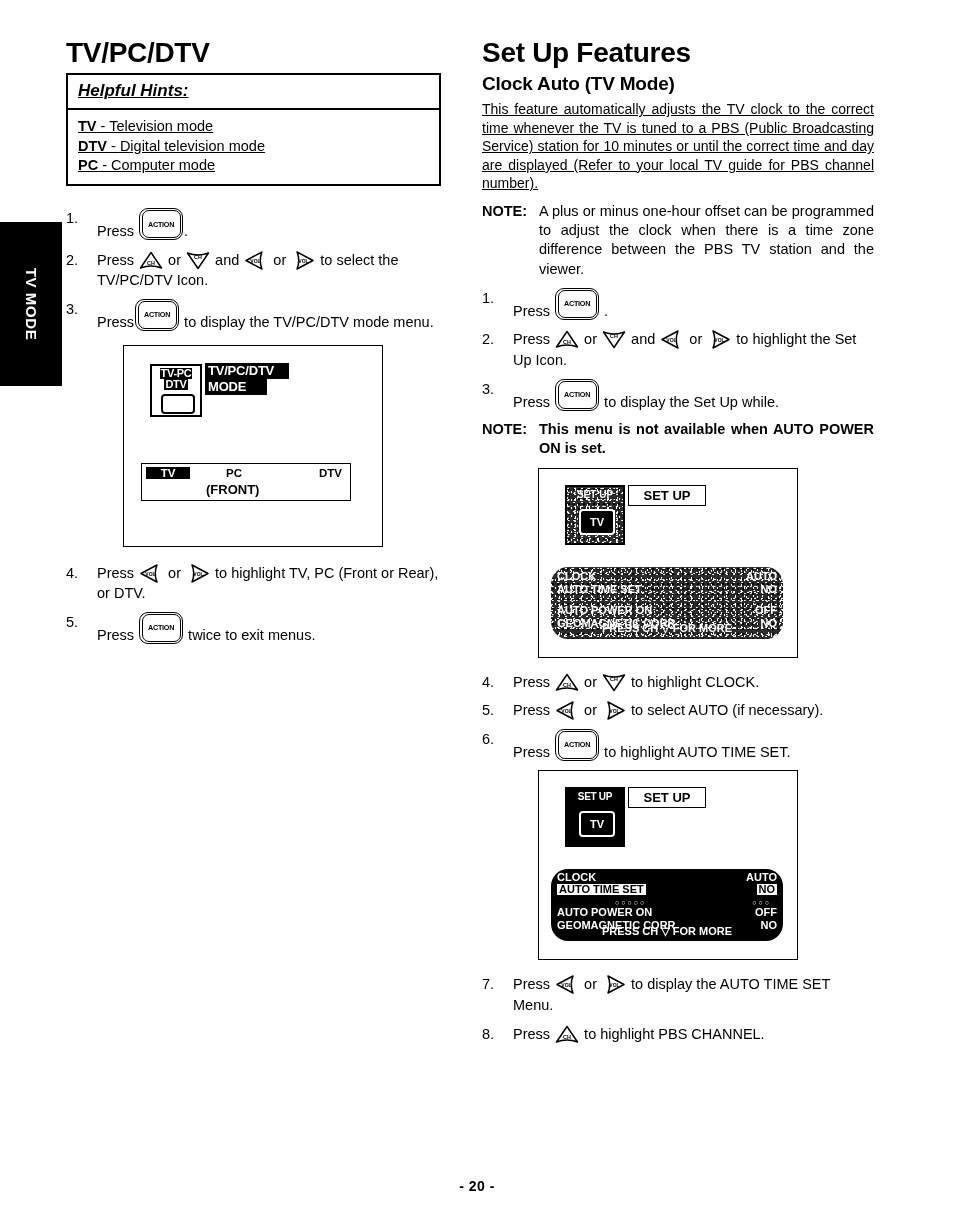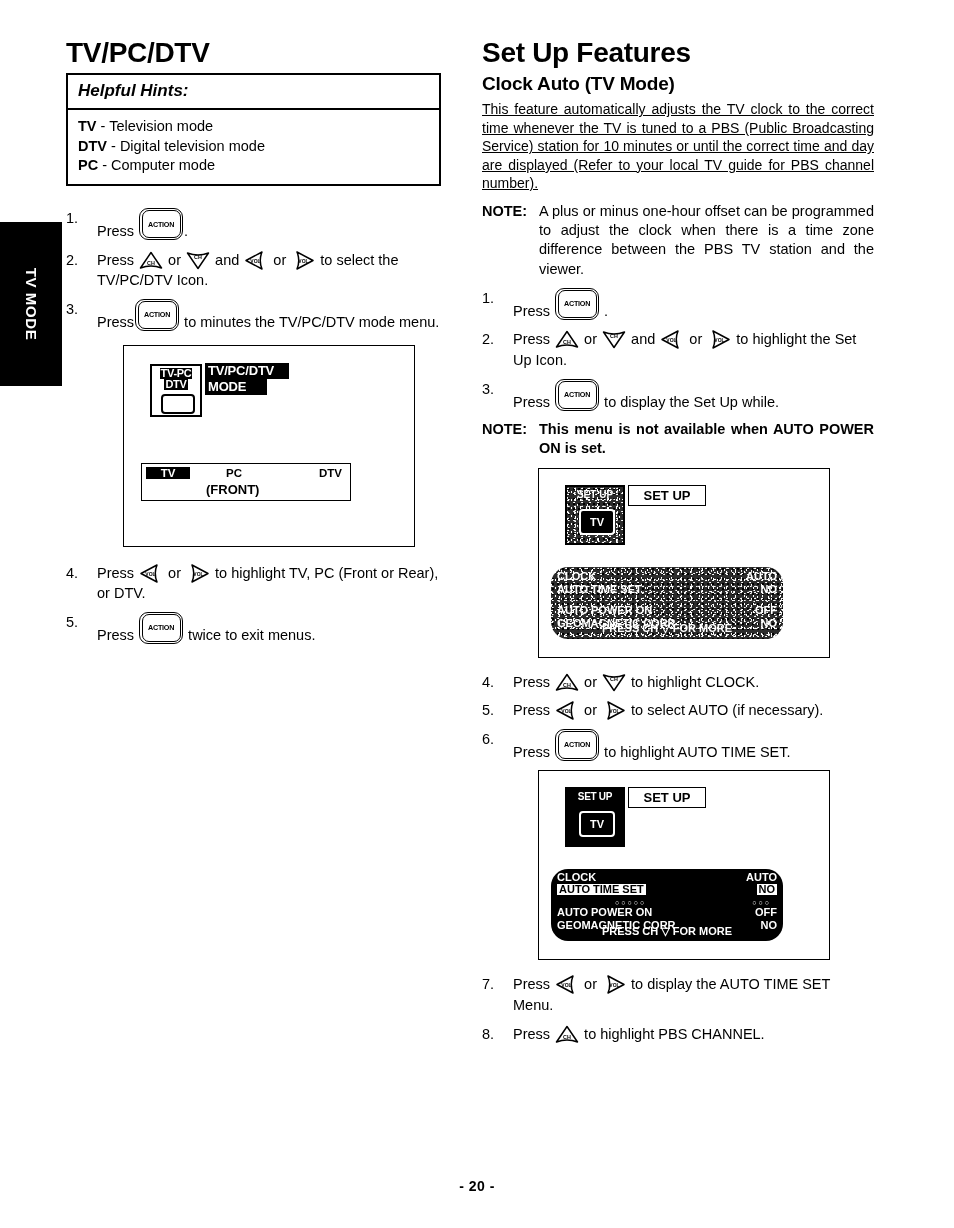--- a/index.html
+++ b/index.html
@@ -60,20 +60,21 @@
     font-size: 19px;
     font-weight: bold;
     margin: 2px 0 5px 0;
     letter-spacing: -0.2px;
   }
 
   
   .hints-box {
     border: 2px solid #000;
     margin-top: 2px;
+    text-decoration: underline;
   }
   .hints-head {
     border-bottom: 2px solid #000;
     padding: 6px 10px 7px 10px;
     font-style: italic;
     font-weight: bold;
     font-size: 17px;
   }
   .hints-body {
     padding: 7px 10px 9px 10px;
@@ -164,21 +165,20 @@
     vertical-align: -5px;
     margin: 0 1px;
   }
   .key-arrow svg { display: block; overflow: visible; }
 
   
   .osd-frame {
     border: 1.6px solid #000;
     background: #fff;
     position: relative;
-    padding-left: 32px;
   }
   .osd-inner {
     position: absolute;
     inset: 0;
   }
 
   
   .osd-icon-tile {
     position: absolute;
     border: 2px solid #000;
@@ -333,21 +333,21 @@
           </svg></span><span> and </span><span class="key-arrow"><svg width="24" height="19" viewBox="0 0 24 19">
             <path d="M2 9.5 L18 1 Q14.5 9.5 18 18 Z" fill="none" stroke="#000" stroke-width="1.5" stroke-linejoin="round"></path>
             <text x="11.5" y="11.6" font-size="5" font-family="Liberation Sans, sans-serif" font-weight="bold" text-anchor="middle">VOL</text>
           </svg></span><span> or </span><span class="key-arrow"><svg width="24" height="19" viewBox="0 0 24 19">
             <path d="M22 9.5 L6 18 Q9.5 9.5 6 1 Z" fill="none" stroke="#000" stroke-width="1.5" stroke-linejoin="round"></path>
             <text x="12.5" y="11.6" font-size="5" font-family="Liberation Sans, sans-serif" font-weight="bold" text-anchor="middle">VOL</text>
           </svg></span><span> to select the TV/PC/DTV Icon.</span>
     </div>
 
     <div class="step">
-      <span class="step-num">3.</span><span>Press</span><span class="key-action"><span class="outer"></span><span class="inner"></span><span class="txt">ACTION</span></span><span> to minutes the TV/PC/DTV mode menu.</span>
+      <span class="step-num">3.</span><span>Press</span><span class="key-action"><span class="outer"></span><span class="inner"></span><span class="txt">ACTION</span></span><span> to display the TV/PC/DTV mode menu.</span>
     </div>
 
     <div class="osd-frame" style="width:258px;height:200px;margin:12px 0 0 57px;">
       <div class="osd-inner">
 
         <div class="osd-icon-tile" style="left:26px;top:18px;width:52px;height:53px;">
           <div class="tile-cap" style="font-size:11px;margin-top:2px;">
             <span class="inv">TV-PC</span>
           </div>
           <div class="tile-cap" style="font-size:11px;">

